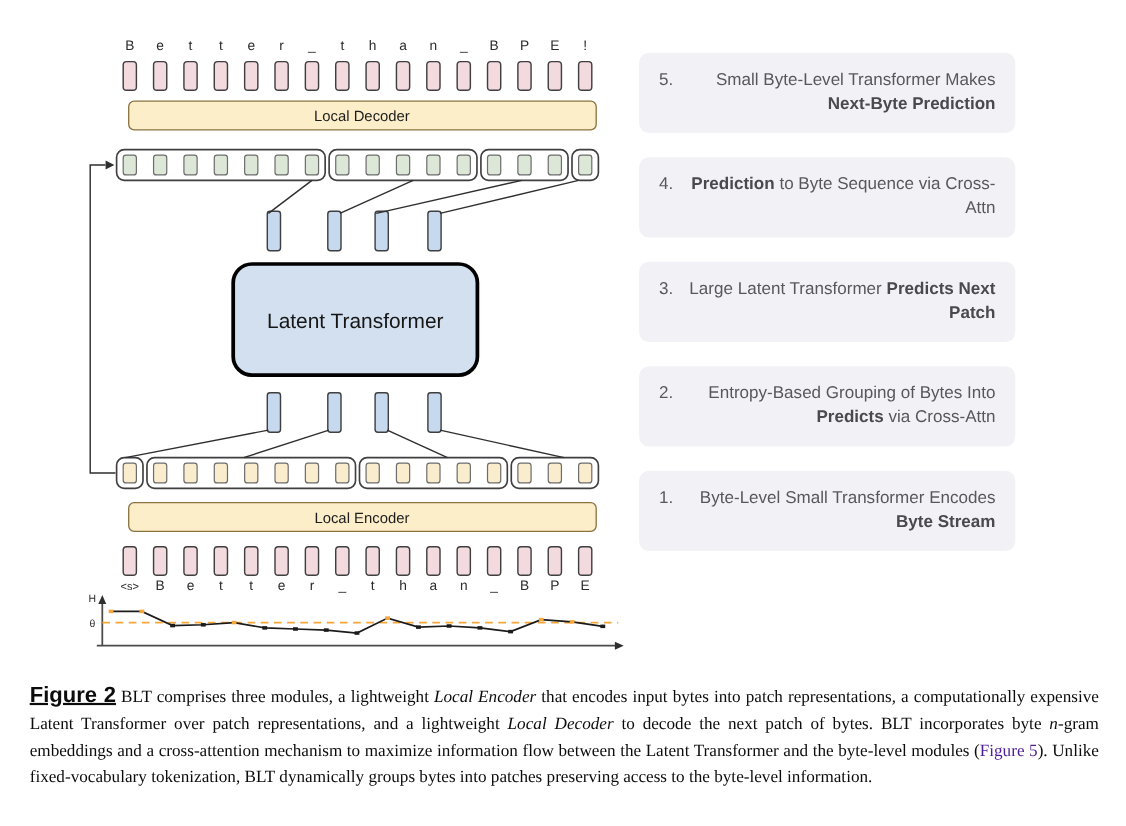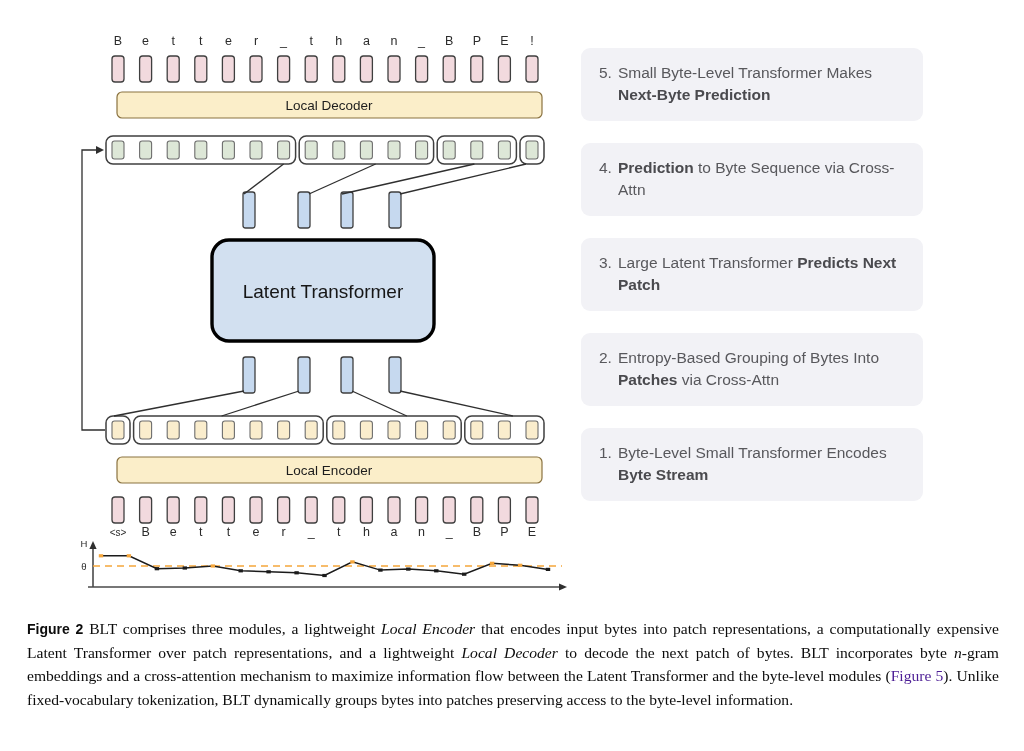--- a/index.html
+++ b/index.html
@@ -41,36 +41,36 @@
     line-height: 1.42;
     margin-bottom: 22px;
     display: flex;
     align-items: flex-start;
   }
   .step-num {
     flex: 0 0 auto;
     margin-right: 6px;
     white-space: nowrap;
   }
-  .step-body { flex: 1 1 auto; }
+  .step-body { flex: 1 1 auto; text-align: right; }
   .step-body b { font-weight: bold; color: #4a4a4e; }
 
   
   #caption {
     position: absolute;
     left: 27px;
     top: 617px;
     width: 972px;
     font-family: "Liberation Serif", serif;
     font-size: 15.6px;
     line-height: 1.52;
     color: #0c0c0c;
     text-align: justify;
   }
-  #caption .fig-label { font-weight: bold; font-family: "Liberation Sans", sans-serif; font-size: 14px; }
+  #caption .fig-label { font-weight: bold; font-family: "Liberation Sans", sans-serif; font-size: 20px; text-decoration: underline; }
   #caption i { font-style: italic; }
   #caption .xref { color: #4c1d95; }
   #caption .mathit { font-family: "Liberation Serif", serif; font-style: italic; }
 
   
 </style>
 </head>
 <body>
 
 <div id="figure-area">
@@ -238,21 +238,21 @@
       <div class="step-card">
         <span class="step-num">4.</span>
         <span class="step-body"><b>Prediction</b> to Byte Sequence via Cross-Attn</span>
       </div>
       <div class="step-card">
         <span class="step-num">3.</span>
         <span class="step-body">Large Latent Transformer <b>Predicts Next Patch</b></span>
       </div>
       <div class="step-card">
         <span class="step-num">2.</span>
-        <span class="step-body">Entropy-Based Grouping of Bytes Into <b>Patches</b> via Cross-Attn</span>
+        <span class="step-body">Entropy-Based Grouping of Bytes Into <b>Predicts</b> via Cross-Attn</span>
       </div>
       <div class="step-card">
         <span class="step-num">1.</span>
         <span class="step-body">Byte-Level Small Transformer Encodes <b>Byte Stream</b></span>
       </div>
     </div>
 </div>
 
 <div id="caption"><span class="fig-label">Figure 2</span><span>  BLT comprises three modules, a lightweight </span><i>Local Encoder</i><span> that encodes input bytes into patch representations, a computationally expensive Latent Transformer over patch representations, and a lightweight </span><i>Local Decoder</i><span> to decode the next patch of bytes. BLT incorporates byte </span><span class="mathit">n</span><span>-gram embeddings and a cross-attention mechanism to maximize information flow between the Latent Transformer and the byte-level modules (</span><span class="xref">Figure 5</span><span>).  Unlike fixed-vocabulary tokenization, BLT dynamically groups bytes into patches preserving access to the byte-level information.</span></div>
 

